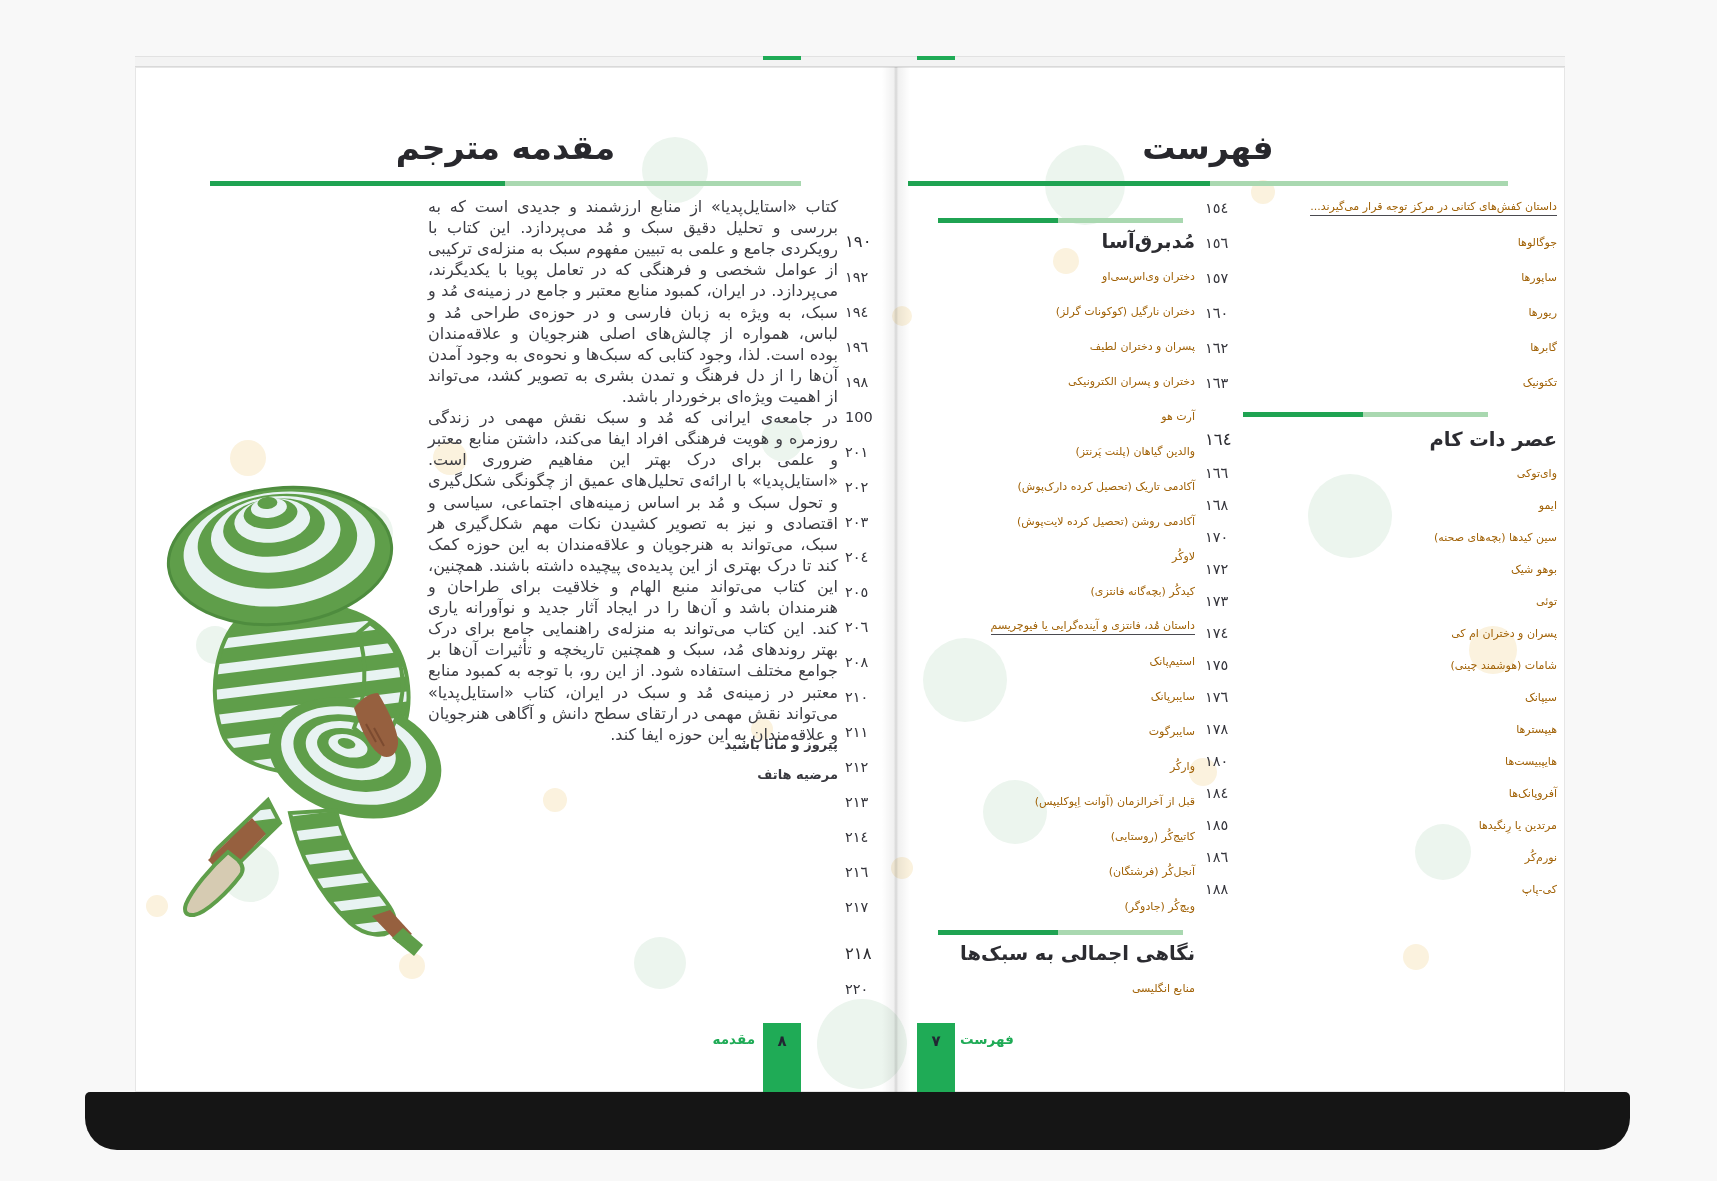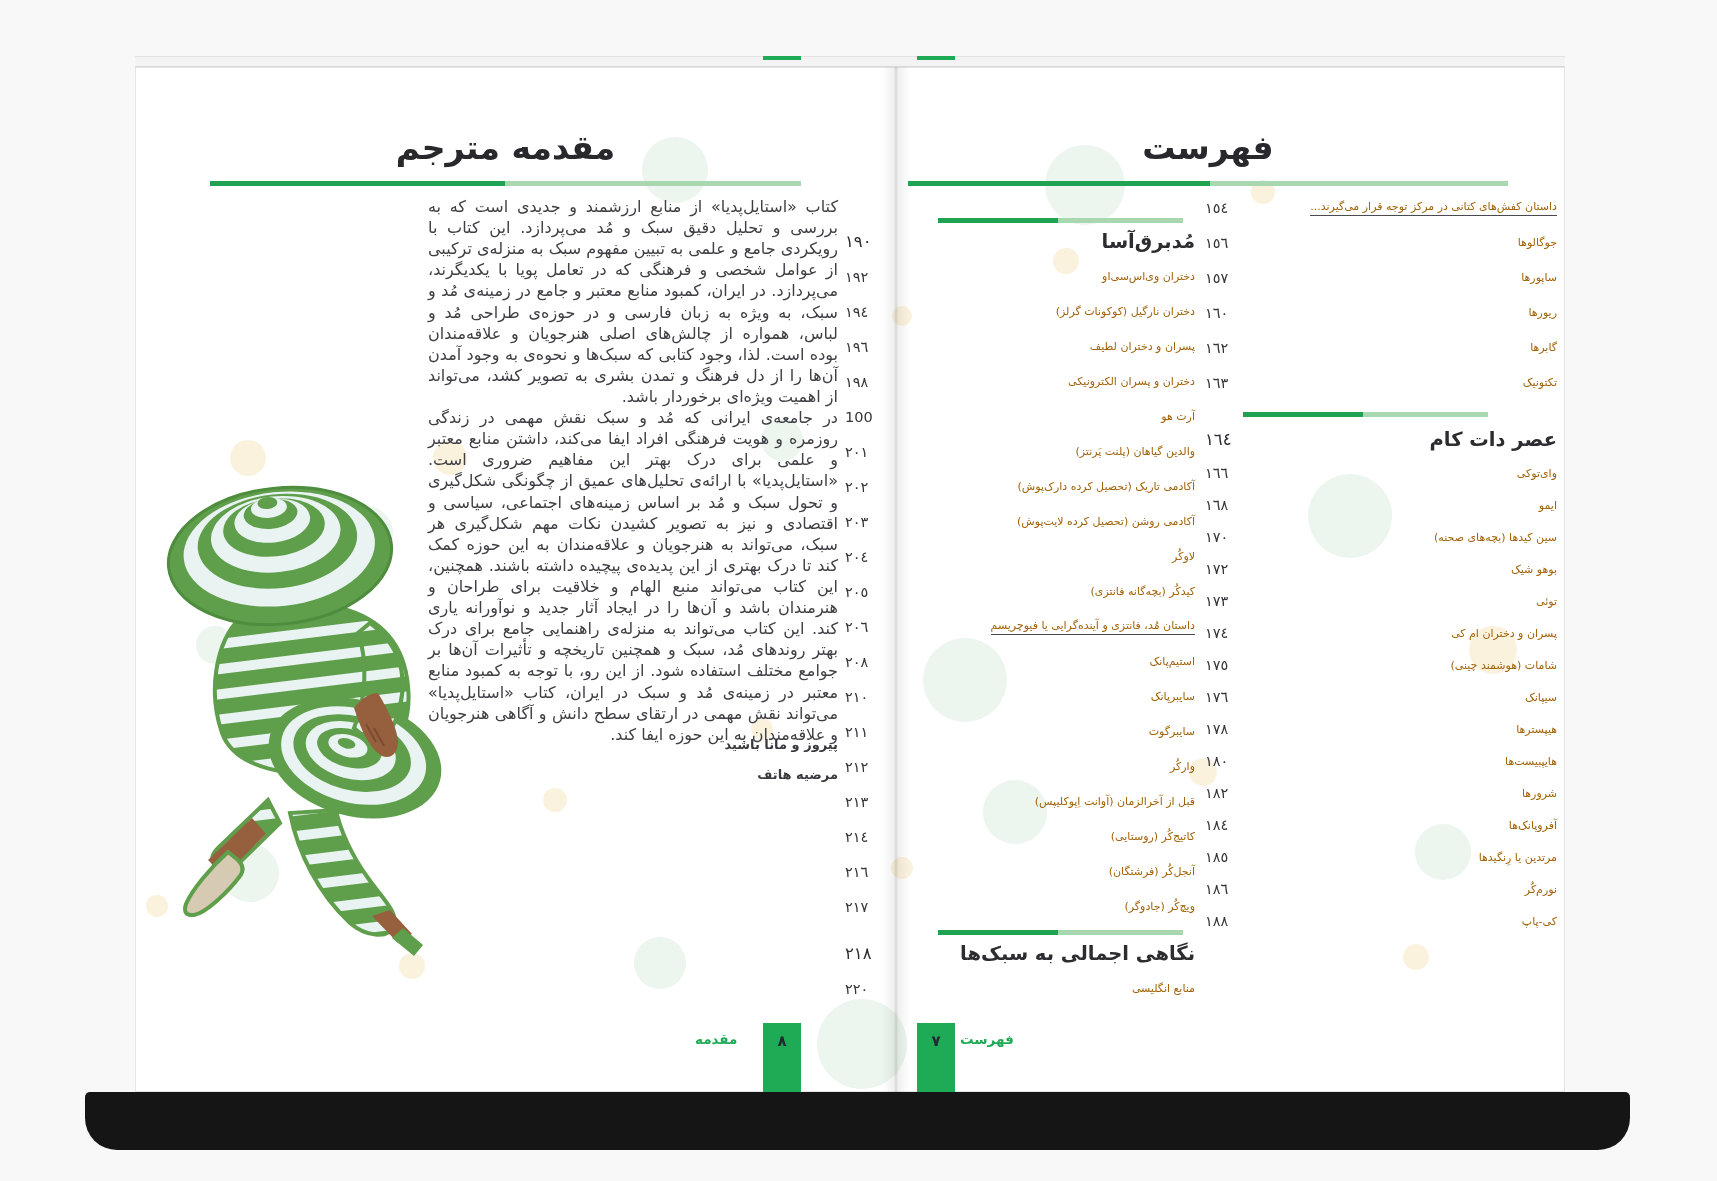--- a/index.html
+++ b/index.html
@@ -175,24 +175,20 @@
         </div>
       <div class="trow">
           <span class="num">١٧٨</span>
           <span class="lbl">هیپسترها</span>
         </div>
       <div class="trow">
           <span class="num">١٨٠</span>
           <span class="lbl">هایپبیست‌ها</span>
         </div>
       <div class="trow">
-          <span class="num">١٨٢</span>
-          <span class="lbl">شرورها</span>
-        </div>
-      <div class="trow">
           <span class="num">١٨٤</span>
           <span class="lbl">آفروپانک‌ها</span>
         </div>
       <div class="trow">
           <span class="num">١٨٥</span>
           <span class="lbl">مرتدین یا رِنگیدها</span>
         </div>
       <div class="trow">
           <span class="num">١٨٦</span>
           <span class="lbl">نورم‌کُر</span>
@@ -367,15 +363,15 @@
       <ellipse cx="138" cy="106" rx="65" ry="38" fill="#e8f3f2"></ellipse>
       <ellipse cx="137" cy="99" rx="51" ry="29" fill="#5f9e4a"></ellipse>
       <ellipse cx="136" cy="92" rx="38" ry="22" fill="#e8f3f2"></ellipse>
       <ellipse cx="135" cy="85" rx="27" ry="15" fill="#5f9e4a"></ellipse>
       <ellipse cx="134" cy="79" rx="18" ry="10" fill="#e8f3f2"></ellipse>
       <ellipse cx="133" cy="74" rx="10" ry="6" fill="#5f9e4a"></ellipse>
     </g>
   </svg>
 
   <div class="ftab" style="left:763px;"><span>٨</span></div>
-  <div class="flabel" style="left:695px;width:60px;text-align:left;">مقدمه</div>
+  <div class="flabel" style="left:695px;width:60px;text-align:right;">مقدمه</div>
 
 </div>
 
 </body></html>

